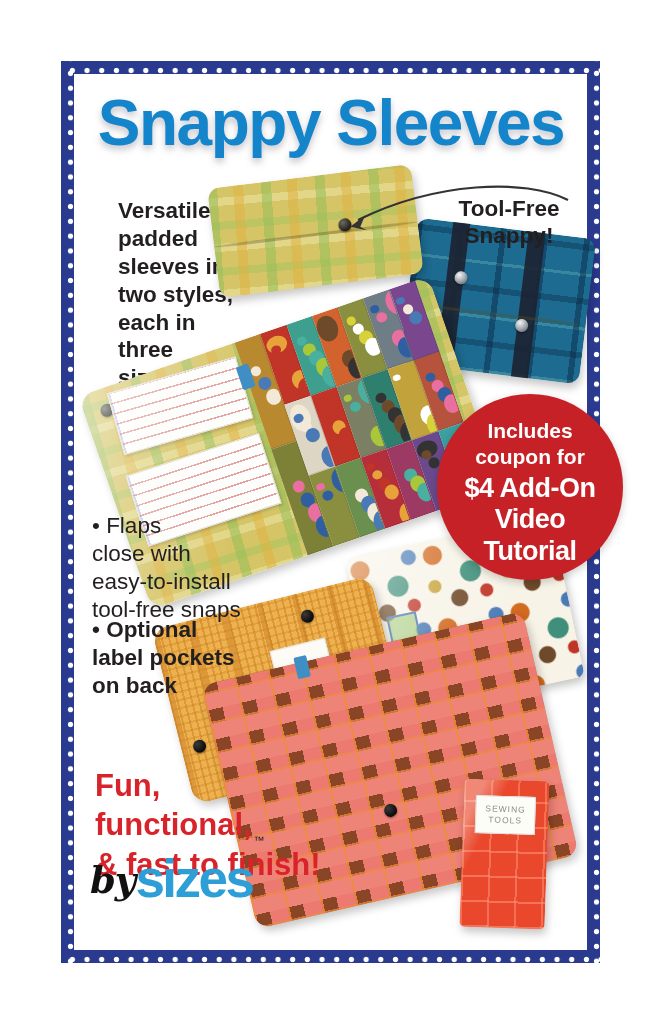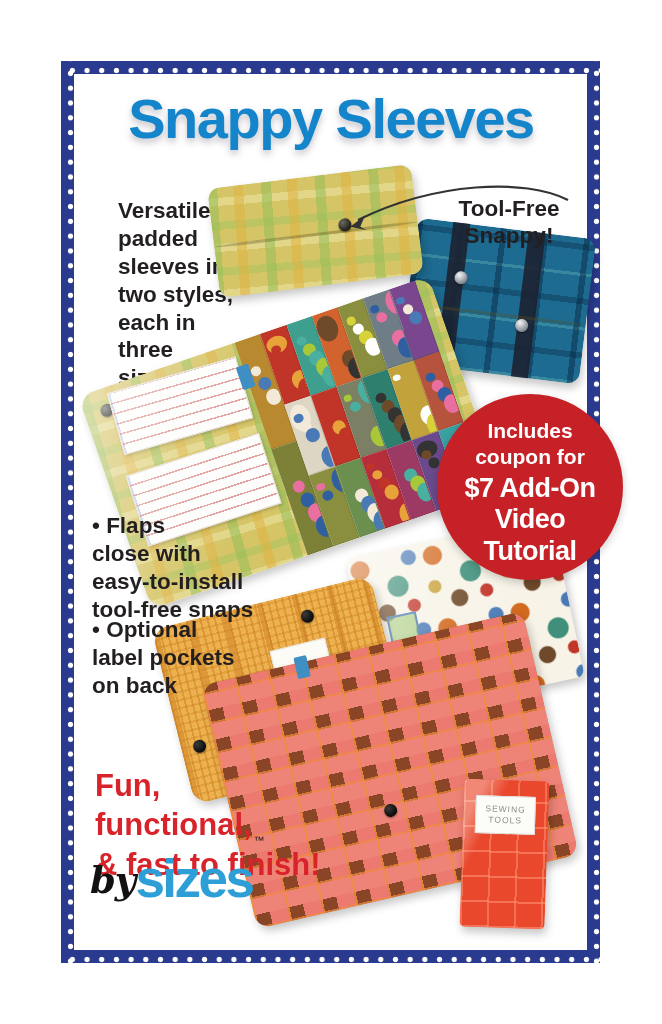--- a/index.html
+++ b/index.html
@@ -7,24 +7,24 @@
   .abs{position:absolute;}
   .preline{white-space:pre-line;}
 
   
   .frame{left:61px;top:61px;width:539px;height:902px;border:13px solid #2a3a8e;box-sizing:border-box;z-index:1;}
   .dots{z-index:2;background-image:radial-gradient(circle,#ffffff 2.2px,rgba(255,255,255,0) 3.1px);}
   .dots.h{left:61px;width:539px;height:13px;background-size:14.7px 13px;background-position:4px 3px;}
   .dots.v{top:61px;height:902px;width:13px;background-size:13px 14.8px;background-position:3px 5px;}
 
   
-  .title{left:70px;top:86px;width:522px;text-align:center;font-size:56px;font-weight:700;letter-spacing:-1.5px;color:#1585cb;z-index:4;text-shadow:0 4px 7px rgba(90,90,110,.35);}
+  .title{left:70px;top:86px;width:522px;text-align:center;font-size:64px;font-weight:700;letter-spacing:-1.5px;color:#1585cb;z-index:4;text-shadow:0 4px 7px rgba(90,90,110,.35);}
   .intro{left:118px;top:197px;font-size:22.5px;line-height:1.24;font-weight:700;color:#231f20;z-index:4;}
   .callout{left:444px;top:195px;width:130px;text-align:center;font-size:22.5px;line-height:1.22;font-weight:700;color:#231f20;z-index:9;}
-  .bullet1{left:92px;top:512px;font-size:22.5px;line-height:1.24;font-weight:700;color:#231f20;z-index:30;}
+  .bullet1{left:92px;top:512px;font-size:22.5px;line-height:1.24;font-weight:400;color:#231f20;z-index:30;}
   .bullet2{left:92px;top:616px;font-size:22.5px;line-height:1.24;font-weight:700;color:#231f20;z-index:30;}
   .closing{left:95px;top:766px;font-size:31px;line-height:1.27;font-weight:700;color:#d8232a;z-index:30;}
 
   
   .badge{left:437px;top:394px;width:186px;height:186px;border-radius:50%;background:#c62127;z-index:50;color:#fff;text-align:center;box-shadow:0 3px 8px rgba(0,0,0,.2);}
   .badge .reg{display:block;margin-top:24px;font-size:21px;line-height:1.25;font-weight:700;white-space:pre-line;}
   .badge .bold{display:block;margin-top:2px;font-size:27px;line-height:1.17;font-weight:800;letter-spacing:-.5px;white-space:pre-line;}
 
   
   .plaidYG{background-color:#d6c567;background-image:
@@ -286,21 +286,21 @@
           <span class="fdot" style="width: 19.8799px; height: 25.3838px; left: 74.5187%; top: 2.60936%; background: rgb(216, 210, 58);"></span>
         </div>
       </div>
     </div>
   <div class="sleevetrim plaidYG"></div>
 </div>
 
 <div class="abs badge">
   <span class="reg">Includes
 coupon for</span>
-  <span class="bold">$7 Add-On
+  <span class="bold">$4 Add-On
 Video
 Tutorial</span>
 </div>
 
 <div class="abs bullet1 preline">• Flaps
 close with
 easy-to-install
 tool-free snaps</div>
 <div class="abs bullet2 preline">• Optional
 label pockets

